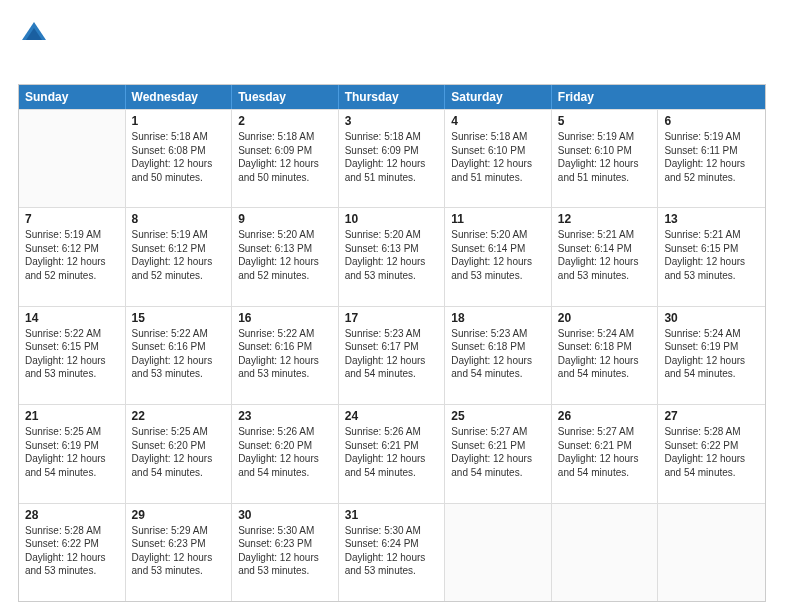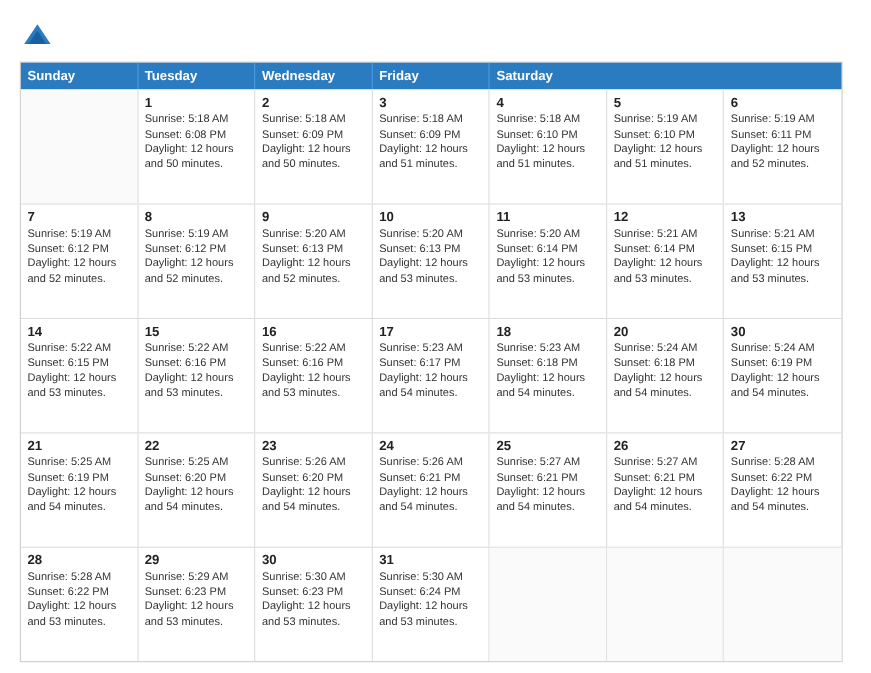--- a/index.html
+++ b/index.html
@@ -9,20 +9,21 @@
       font-family: Arial, sans-serif;
       background: #fff;
       overflow: hidden;
     }
     .page {
       width: 792px;
       height: 612px;
       padding: 18px 26px 10px 18px;
       display: flex;
       flex-direction: column;
+      gap: 28px;
     }
     .header {
       display: flex;
       justify-content: space-between;
       align-items: flex-start;
       margin-bottom: 10px;
     }
     .logo {
       display: flex;
       align-items: center;
@@ -131,24 +132,25 @@
     </div>
     <div class="title-block">
       <div class="month-title"></div>
       <div class="location"></div>
     </div>
   </div>
 
   <div class="calendar">
     <div class="cal-header" id="cal-header">
         <div class="cal-header-cell">Sunday</div>
+        <div class="cal-header-cell">Wednesday</div>
         <div class="cal-header-cell">Tuesday</div>
-        <div class="cal-header-cell">Wednesday</div>
+        <div class="cal-header-cell">Thursday</div>
+        <div class="cal-header-cell">Saturday</div>
         <div class="cal-header-cell">Friday</div>
-        <div class="cal-header-cell">Saturday</div>
       </div>
     <div class="cal-body" id="cal-body">
         <div class="cal-row">
           <div class="cal-cell empty"></div>
           <div class="cal-cell"><span class="day-num">1</span><span class="cell-text" style="white-space: pre-line;">Sunrise: 5:18 AM
 Sunset: 6:08 PM
 Daylight: 12 hours
 and 50 minutes.</span></div>
           <div class="cal-cell"><span class="day-num">2</span><span class="cell-text" style="white-space: pre-line;">Sunrise: 5:18 AM
 Sunset: 6:09 PM

